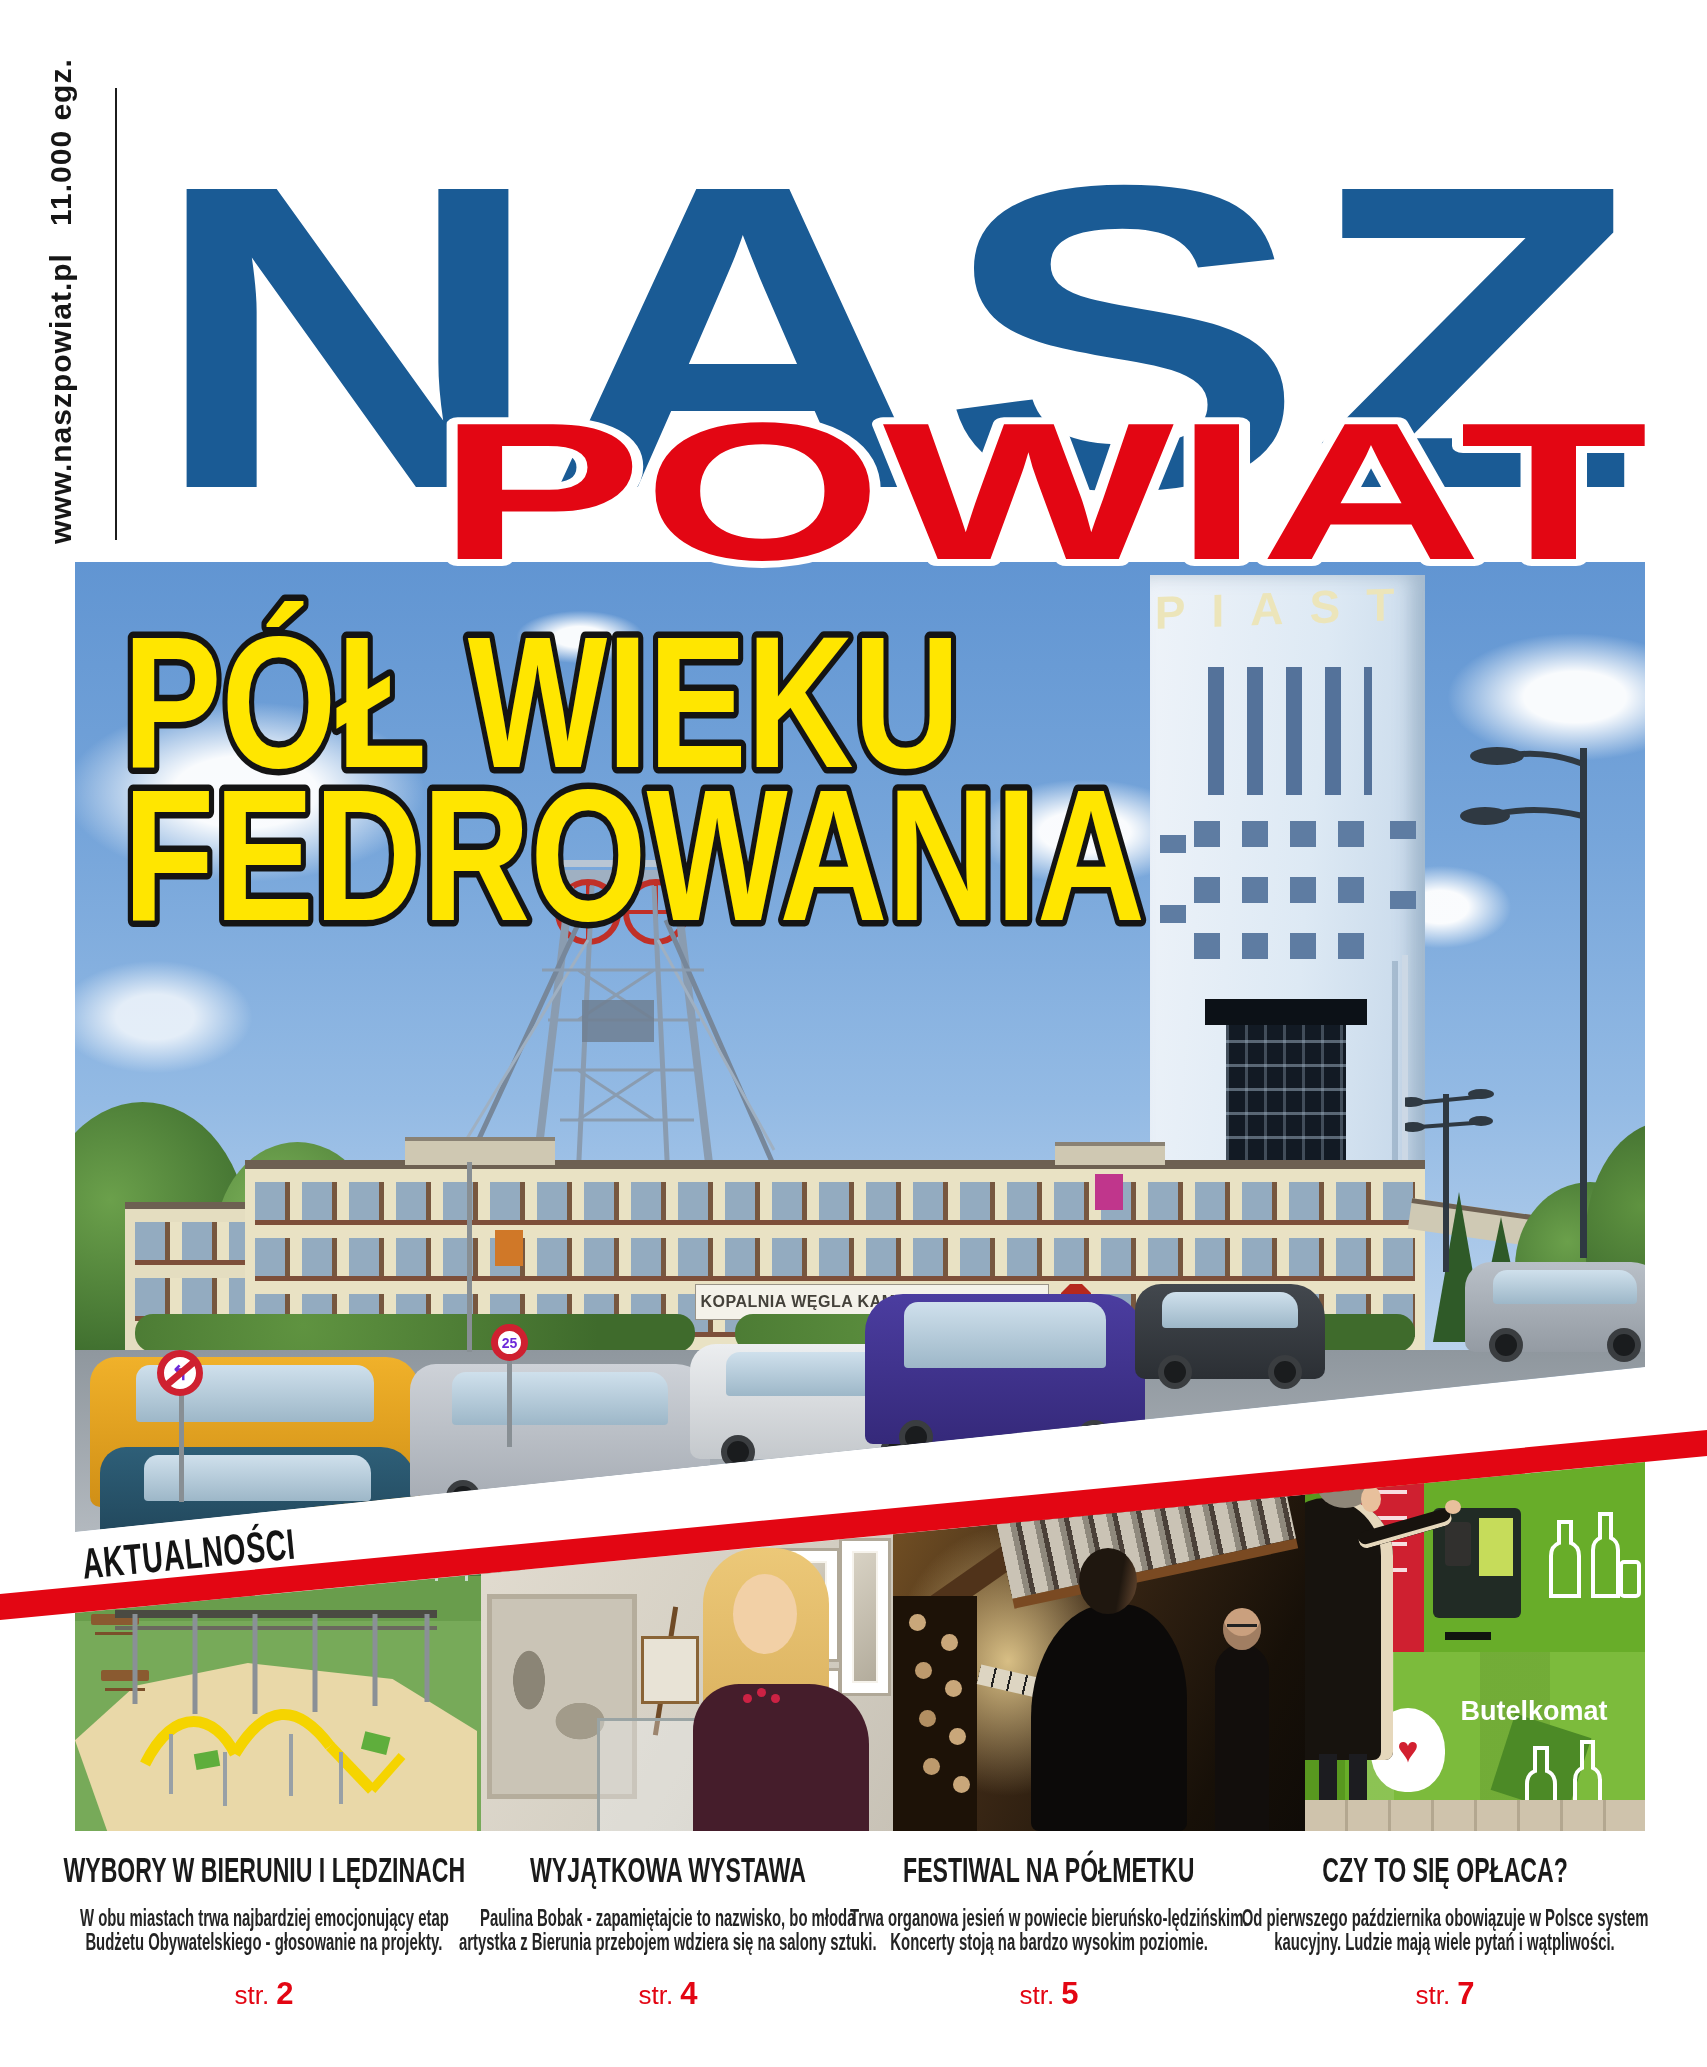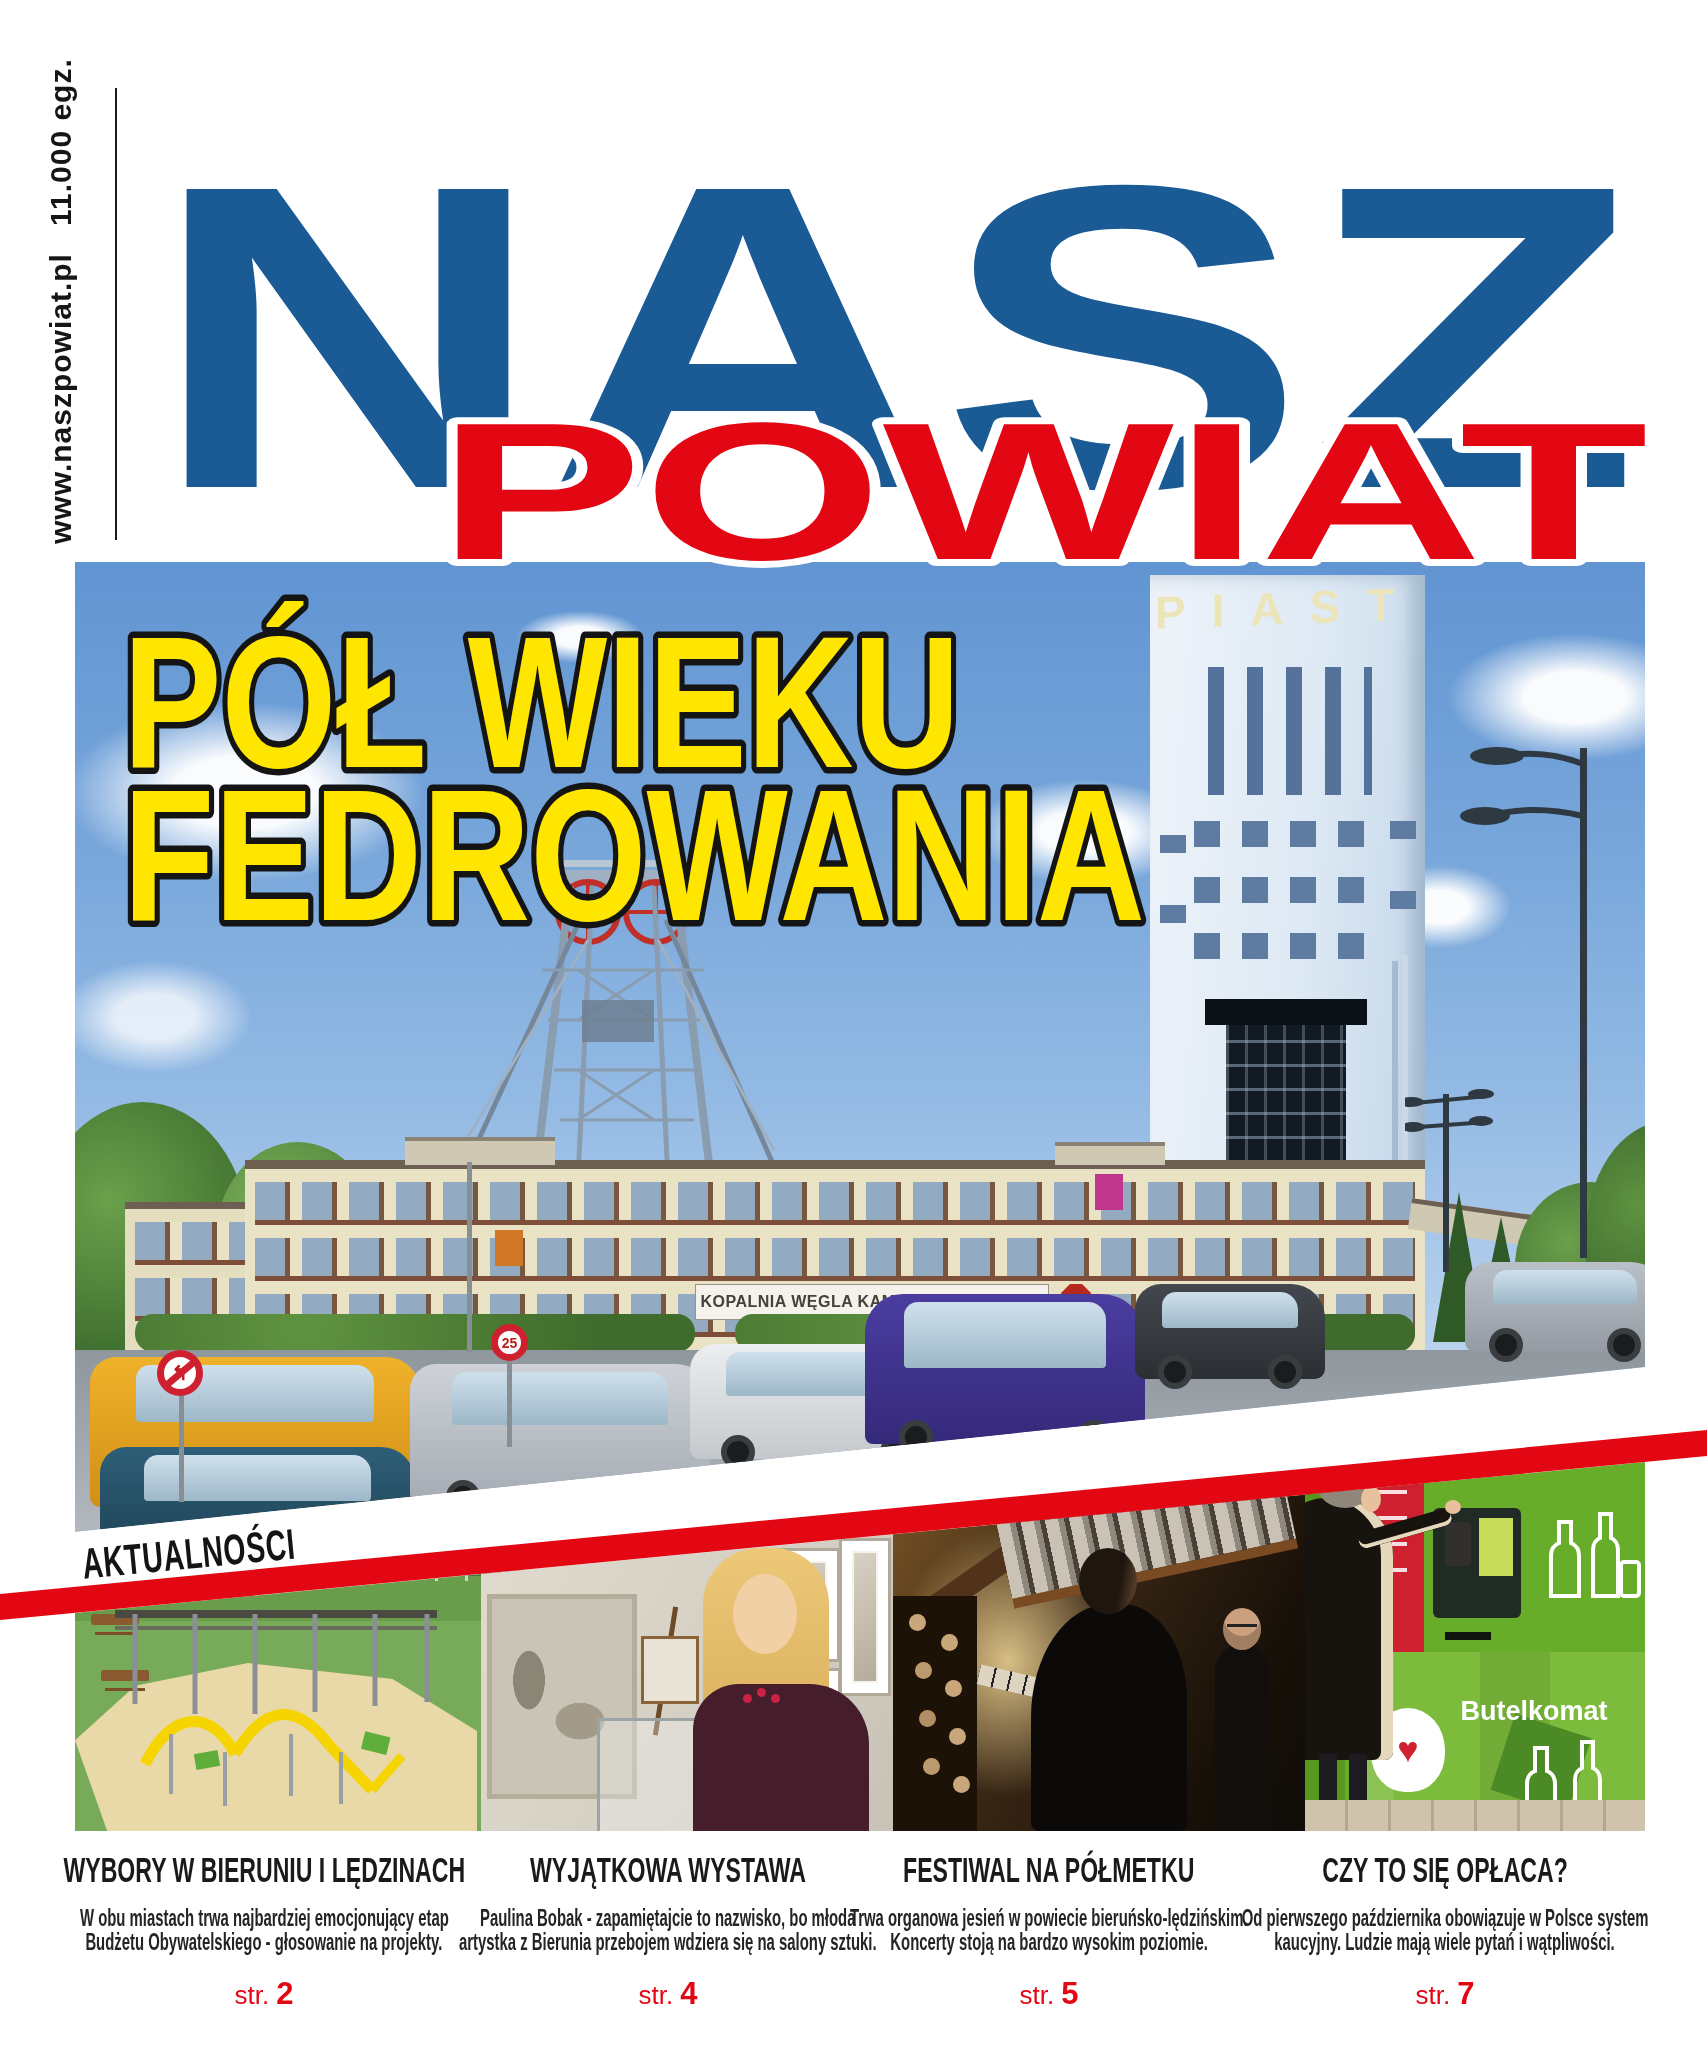--- a/index.html
+++ b/index.html
@@ -56,21 +56,21 @@
   .signboard{position:absolute;left:95px;top:640px;width:56px;height:106px;background:#f2f4f2;border:2px solid #c2c8c6;background-image:repeating-linear-gradient(0deg,transparent 0 14px,#9fb6c8 14px 18px);}
   .lot{position:absolute;left:0;top:788px;width:1570px;height:190px;background:linear-gradient(#8f979e,#b4bac0);}
 
   
   .car{position:absolute;border-radius:26px 34px 10px 10px;}
   .car::before,.car::after{content:"";position:absolute;bottom:-10px;width:34px;height:34px;border-radius:50%;background:#1a1c1e;border:6px solid #3a3d40;box-sizing:border-box;}
   .car::before{left:12%;}
   .car::after{right:12%;}
   .glass{position:absolute;left:14%;right:14%;top:8px;height:38%;background:linear-gradient(#cfe0ec,#9db7c8);border-radius:14px 18px 4px 4px;}
 
-  .rsign{position:absolute;border-radius:50%;background:#fff;border:7px solid #cf2030;box-sizing:border-box;display:flex;align-items:center;justify-content:center;font-weight:700;color:#b91c1c;}
+  .rsign{position:absolute;border-radius:50%;background:#fff;border:7px solid #cf2030;box-sizing:border-box;display:flex;align-items:center;justify-content:center;font-weight:700;color:#6d28d9;}
   .rsign .bar{position:absolute;left:-4%;top:42%;width:108%;height:7px;background:#cf2030;transform:rotate(-40deg);}
   .stop8{position:absolute;background:#b5281e;color:#fff;display:flex;align-items:center;justify-content:center;font-weight:700;clip-path:polygon(30% 0,70% 0,100% 30%,100% 70%,70% 100%,30% 100%,0 70%,0 30%);}
   .pole{position:absolute;width:5px;background:#888f94;}
 
   
   .headline{position:absolute;left:0;top:0;width:1570px;height:975px;pointer-events:none;}
   .standfirst{position:absolute;left:48px;top:374px;}
   .sf-line{display:flex;transform:scaleX(.8);transform-origin:left;white-space:nowrap;font-size:33px;font-weight:700;color:#0e0e0e;line-height:52px;}
   .sf-page{margin-left:52px;}
 

